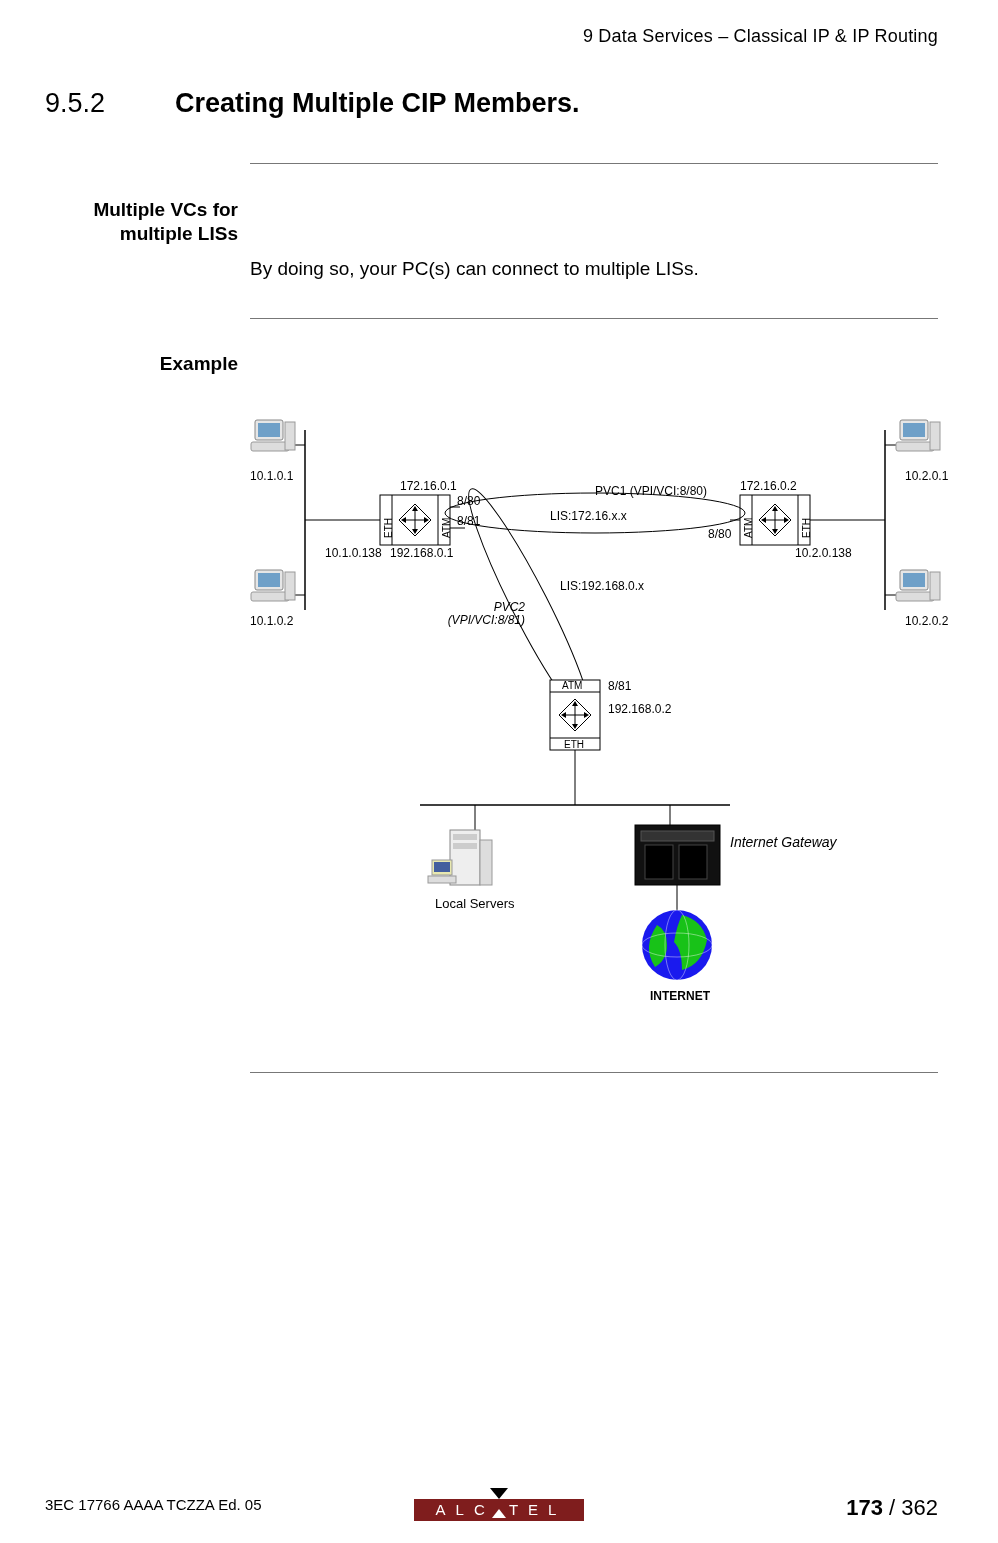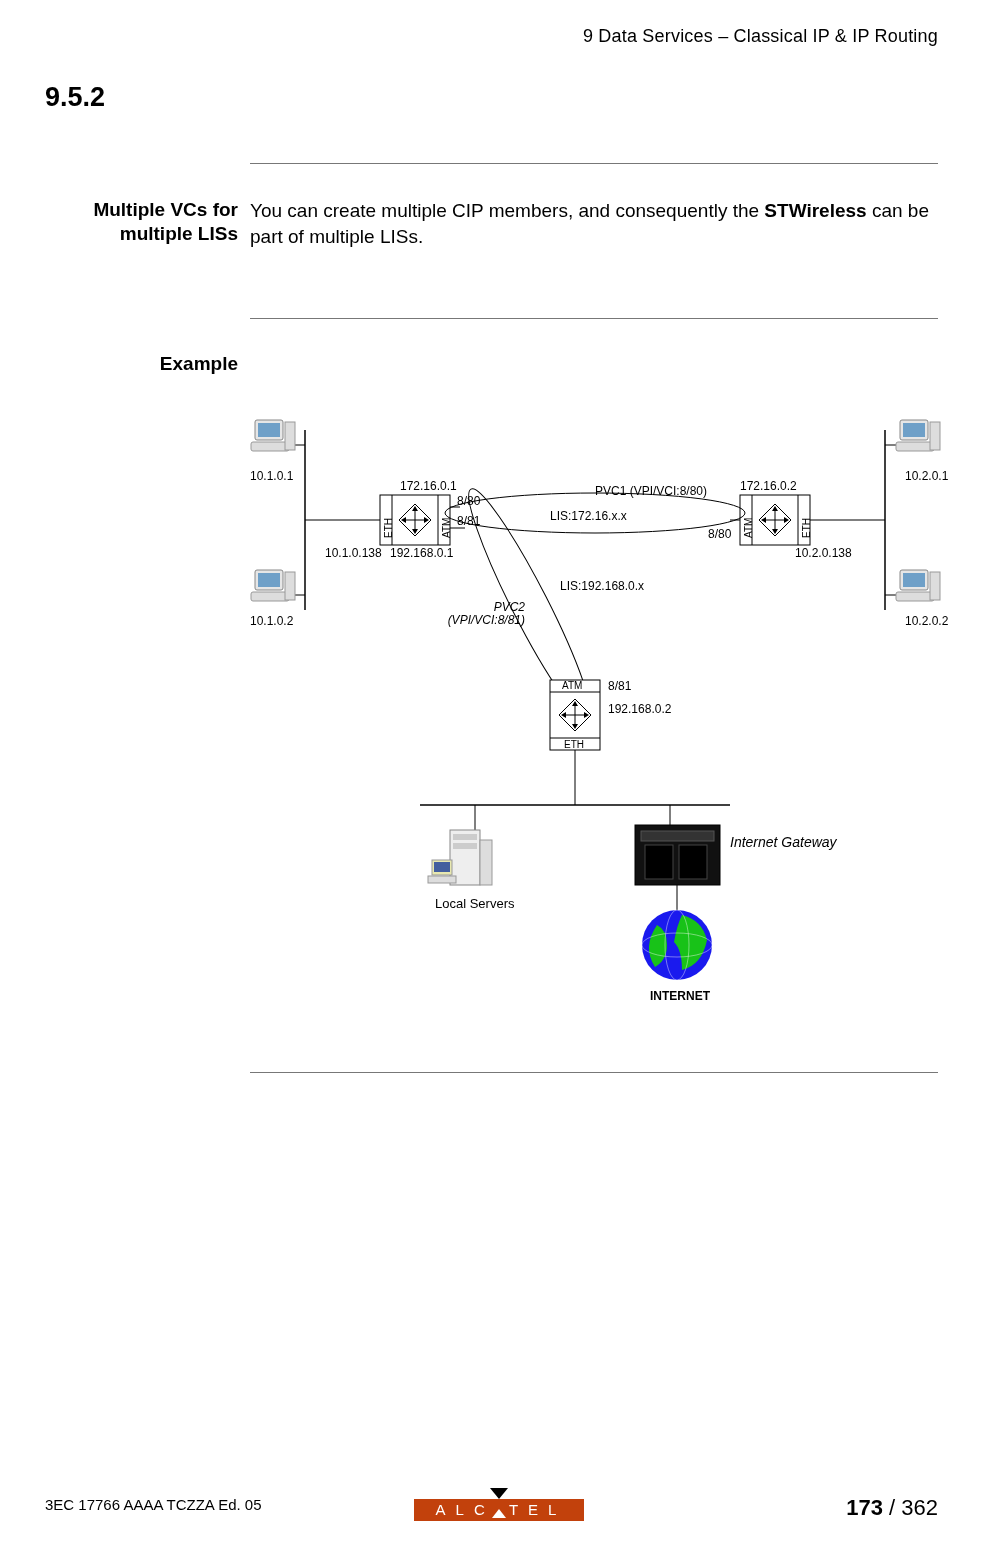--- a/index.html
+++ b/index.html
@@ -19,24 +19,24 @@
   }
   .running-head {
     position: absolute;
     top: 24px;
     right: 60px;
     font-size: 18px;
     letter-spacing: 0.2px;
   }
   .section-num {
     position: absolute;
-    top: 79px;
+    top: 85px;
     left: 45px;
     font-size: 27px;
-    font-weight: 700;
+    font-weight: 400;
   }
   .section-title {
     position: absolute;
     top: 85px;
     left: 175px;
     font-size: 27px;
     font-weight: 600;
   }
   .hr {
     position: absolute;
@@ -99,21 +99,21 @@
     left: 50%;
     transform: translateX(-50%);
     width: 170px;
     height: 34px;
   }
   .brand .bar {
     position: absolute;
     bottom: 0;
     left: 0; right: 0;
     height: 22px;
-    background: #c2410c;
+    background: #7f1d1d;
     color: #fff;
     text-align: center;
     font-family: "Arial", sans-serif;
     font-size: 15px;
     letter-spacing: 10px;
     line-height: 22px;
     padding-left: 4px;
   }
   .brand .tri {
     position: absolute;
@@ -138,27 +138,26 @@
   }
 </style>
 </head>
 <body>
 
 <div class="page">
 
   <div class="running-head">9   Data Services – Classical IP &amp; IP Routing</div>
 
   <div class="section-num">9.5.2</div>
+  <div class="section-title">Creating Multiple CIP Members.</div>
 
   <div class="hr" style="top:163px"></div>
 
   <div class="side-heading" style="top:198px">Multiple VCs for multiple LISs</div>
-  <div class="body-text" style="top:198px">
-    <span>You can create multiple CIP members, and consequently the </span><b>STWireless</b><span> can be part of multiple LISs.</span>
-  </div>
+  <div class="body-text" style="top:256px">By doing so, your PC(s) can connect to multiple LISs.</div>
 
   <div class="hr" style="top:318px"></div>
 
   <div class="side-heading" style="top:352px">Example</div>
 
   <div class="diagram">
     <svg width="700" height="650" viewBox="0 0 700 650">
 
       <line x1="55" y1="20" x2="55" y2="200" stroke="#000" stroke-width="1.5"></line>
       <line x1="55" y1="35" x2="30" y2="35" stroke="#000"></line>

